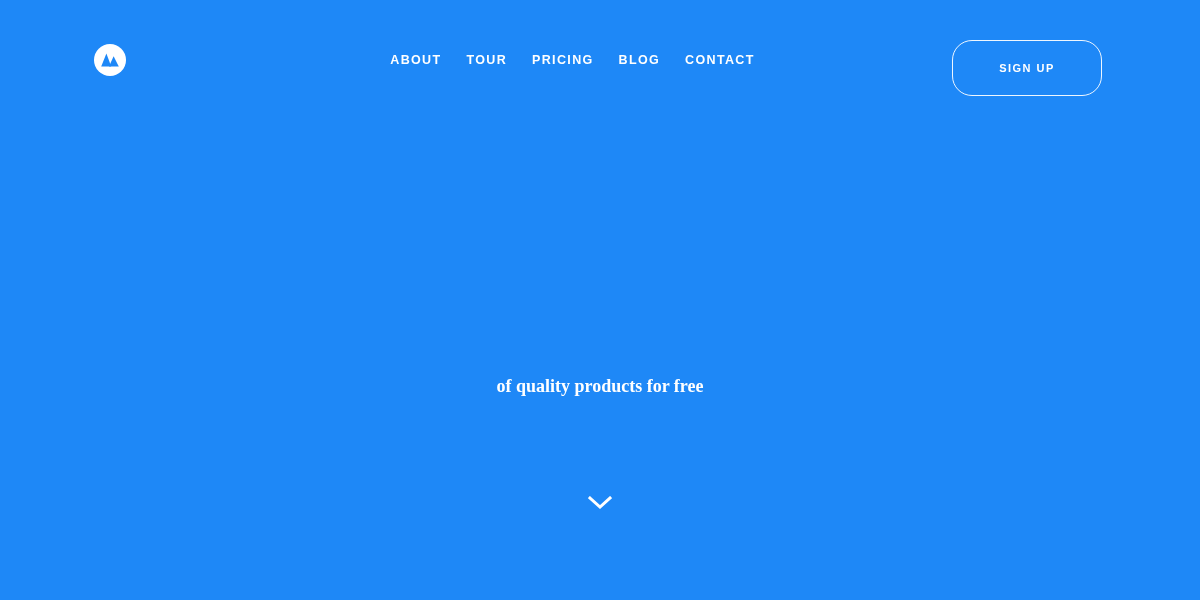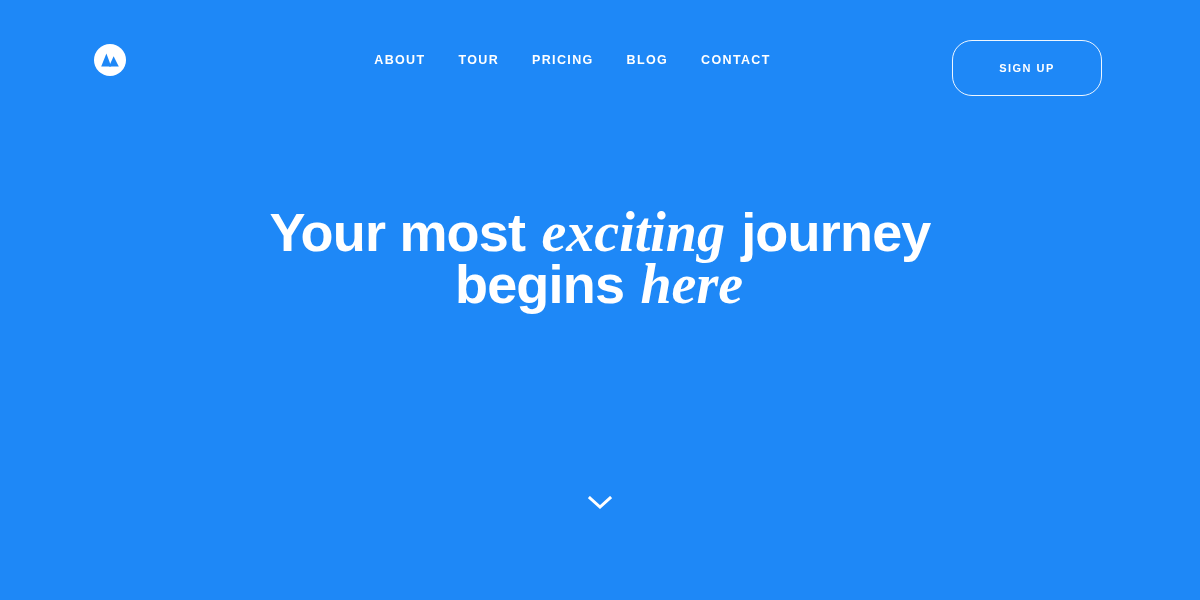--- a/index.html
+++ b/index.html
@@ -42,21 +42,21 @@
   .logo svg { display: block; }
 
   .main-nav {
     position: absolute;
     left: 0;
     top: 50px;
     width: 1145px;
     display: flex;
     justify-content: center;
     align-items: flex-end;
-    gap: 8px;
+    gap: 0;
   }
   .nav-link {
     color: #ffffff;
     font-family: "Liberation Sans", sans-serif;
     font-size: 12.5px;
     font-weight: bold;
     letter-spacing: 1.35px;
     text-transform: uppercase;
     text-decoration: none;
     padding: 0 12.5px;
@@ -144,25 +144,23 @@
     justify-content: center;
     cursor: pointer;
   }
   .scroll-indicator svg { display: block; }
 </style>
 </head>
 <body>
 
 <div class="hero">
 
-  <h1 class="hero-title">
-    <span>Your most </span><span class="em">exciting</span><span> journey</span><br><span>begins </span><span class="em">here</span>
-  </h1>
 
   <p class="hero-subtitle">
+    <span class="line">of quality products for free</span>
   </p>
 
   <div class="scroll-indicator">
     <span>
       <svg width="24" height="14" viewBox="0 0 24 14" fill="none">
         <path d="M2 2 L12 11 L22 2" stroke="#ffffff" stroke-width="3" stroke-linecap="square" stroke-linejoin="miter" fill="none"></path>
       </svg>
     </span>
   </div>
 

